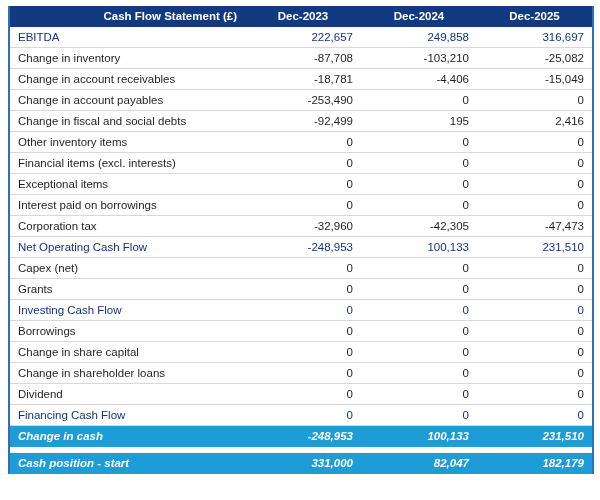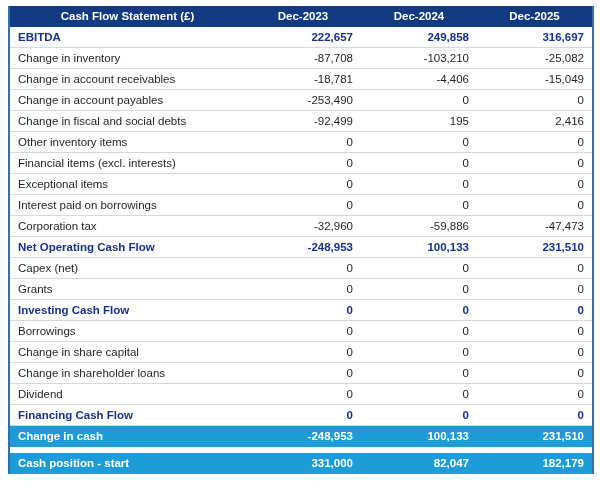--- a/index.html
+++ b/index.html
@@ -46,45 +46,46 @@
   }
 
   
   tr.header-row th {
     background: #123a80;
     color: #ffffff;
     font-weight: bold;
     font-size: 11.5px;
     border: none;
   }
-  tr.header-row th.label { text-align: center; }
+  tr.header-row th.label { text-align: right; }
   tr.header-row th.num   { text-align: center; }
 
   
   tr.row td {
     background: #ffffff;
     color: #231f20;
     font-weight: normal;
     border-bottom: 1px solid #d4d9e0;
   }
   tr.row td.label { text-align: left; }
   tr.row td.num   { text-align: right; }
 
   
   tr.row.bold td {
     color: #16318c;
-    font-weight: bold;
+    font-weight: normal;
   }
 
   
   tr.row.cyan td {
     background: #1d9cd7;
     color: #ffffff;
     font-weight: bold;
     border-bottom: 1px solid #1d9cd7;
+    font-style: italic;
   }
 
   
   tr.spacer td {
     height: 6px;
     line-height: 6px;
     padding: 0;
     background: #ffffff;
     border: none;
   }
@@ -162,21 +163,21 @@
         </tr>
         <tr class="row">
           <td class="label">Interest paid on borrowings</td>
           <td class="num">0</td>
           <td class="num">0</td>
           <td class="num">0</td>
         </tr>
         <tr class="row">
           <td class="label">Corporation tax</td>
           <td class="num">-32,960</td>
-          <td class="num">-59,886</td>
+          <td class="num">-42,305</td>
           <td class="num">-47,473</td>
         </tr>
         <tr class="row bold">
           <td class="label">Net Operating Cash Flow</td>
           <td class="num">-248,953</td>
           <td class="num">100,133</td>
           <td class="num">231,510</td>
         </tr>
         <tr class="row">
           <td class="label">Capex (net)</td>

